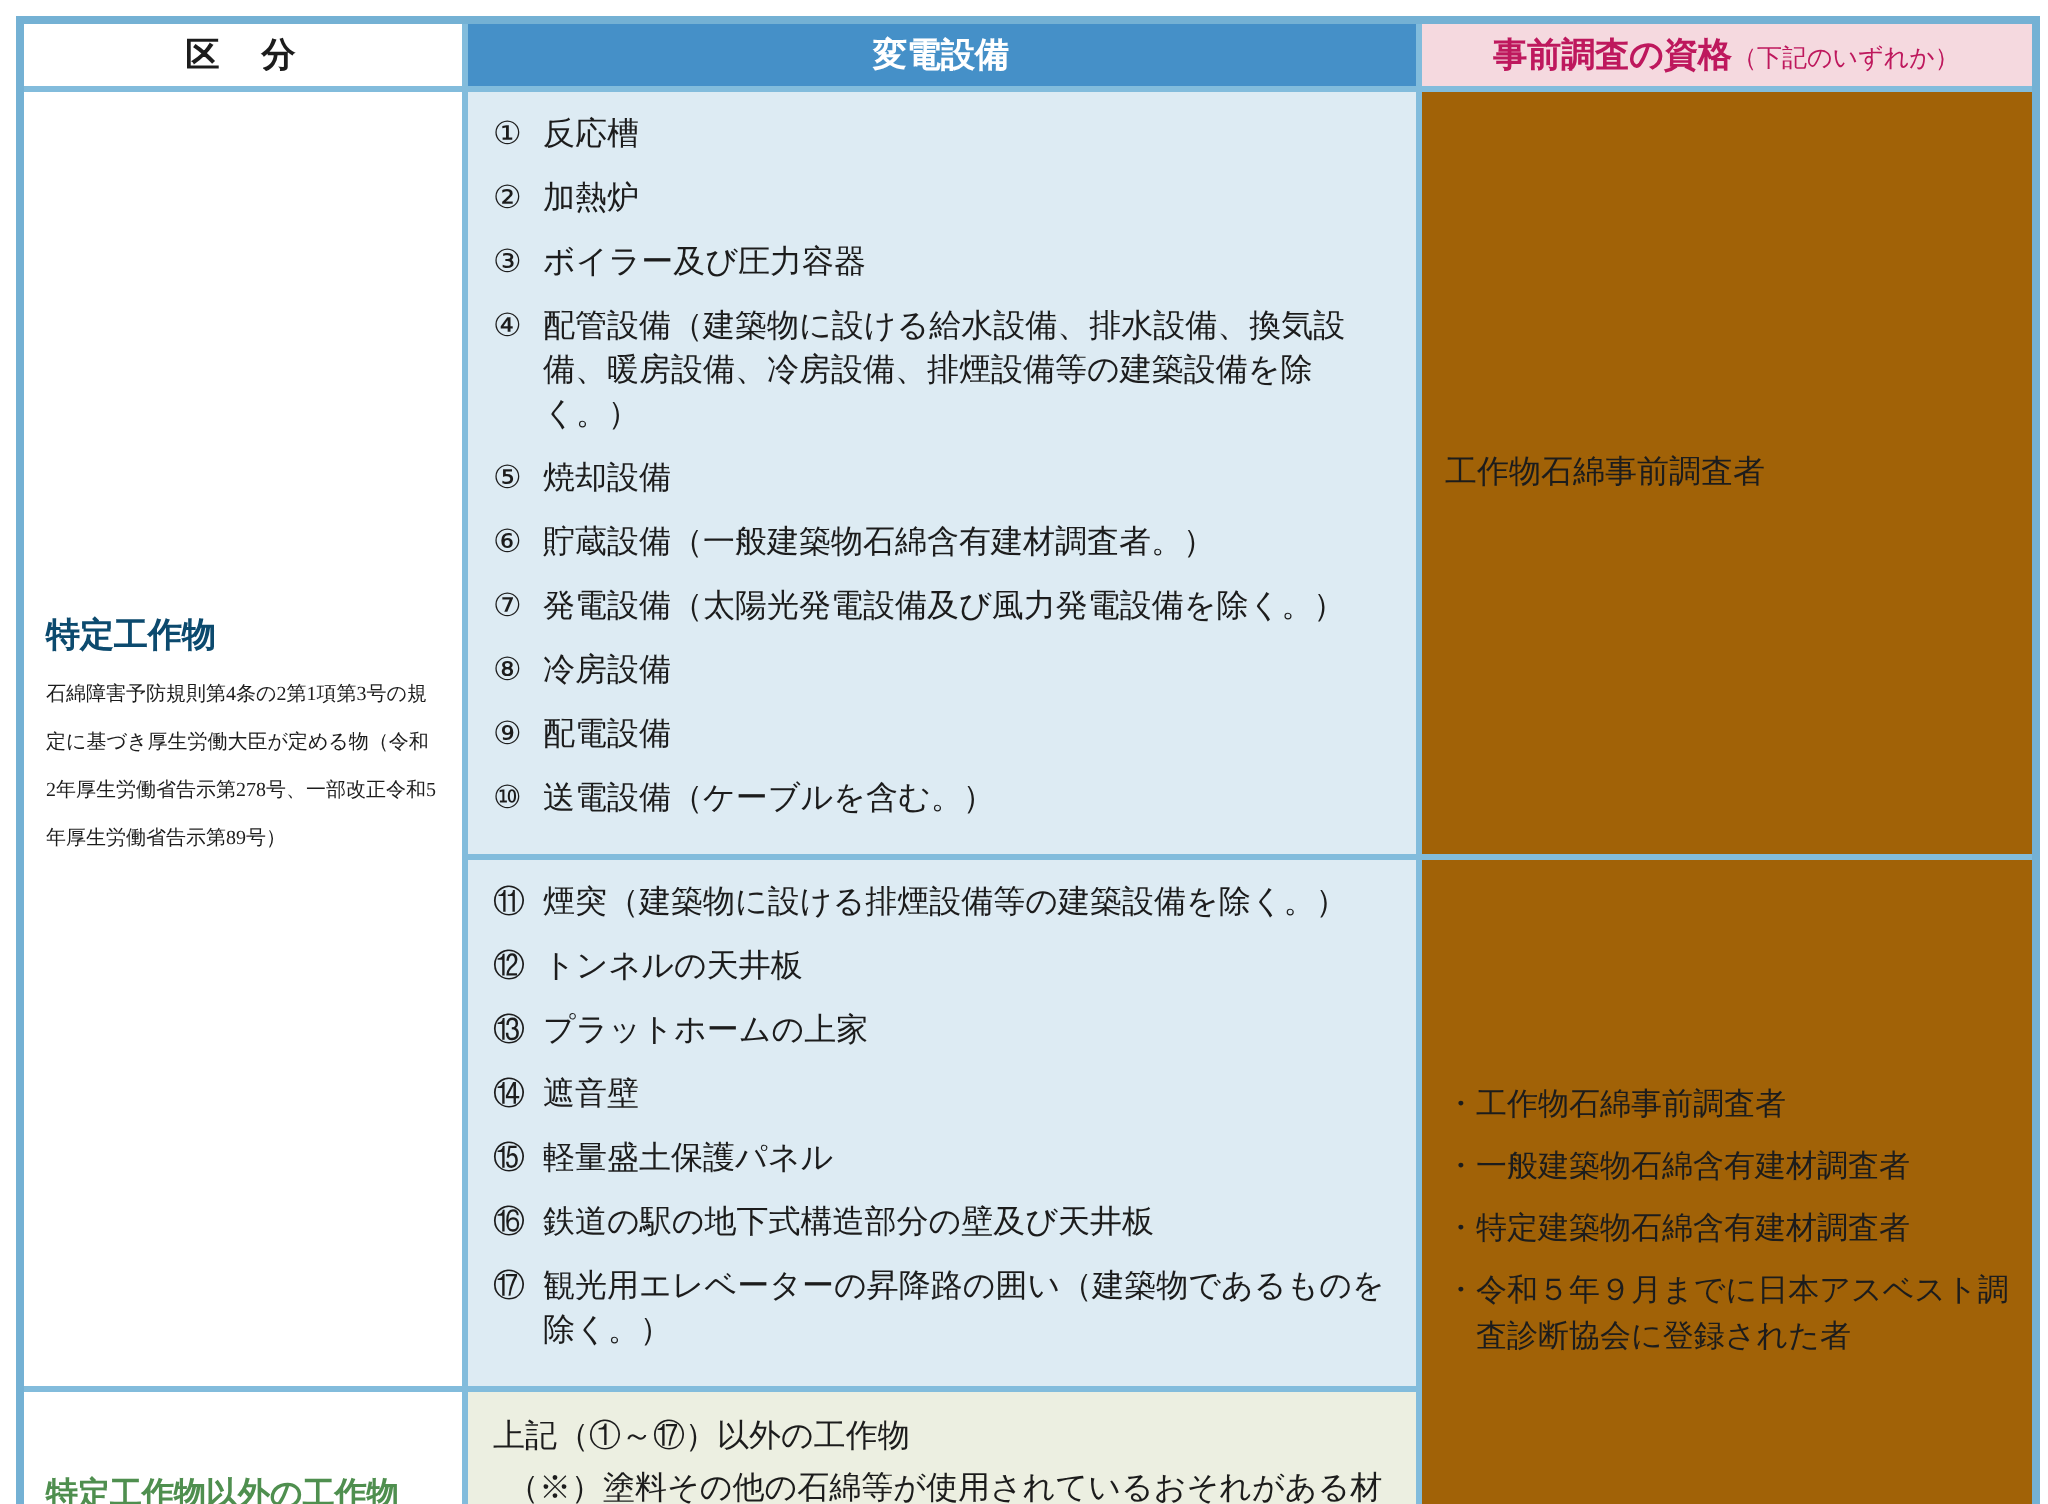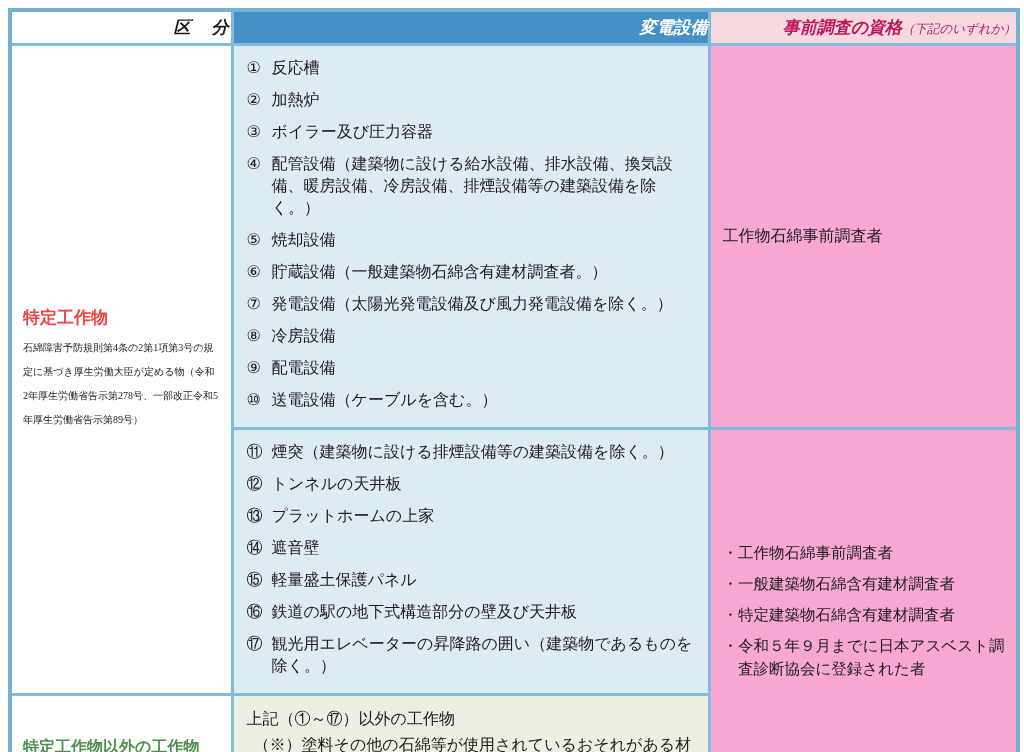--- a/index.html
+++ b/index.html
@@ -14,34 +14,34 @@
   table.main {
     position: absolute; left: 8px; top: 8px;
     width: 1008px; height: 736px;
     border-collapse: collapse;
     table-layout: fixed;
     border: 4px solid #74b1d4;
   }
   td, th { border: 3px solid #82bcdc; vertical-align: top; }
 
   
-  th { font-weight: bold; text-align: right; vertical-align: middle; font-size: 17px; font-style: italic; }
+  th { font-weight: bold; text-align: center; vertical-align: middle; font-size: 17px; }
   .th-category { background: #ffffff; letter-spacing: 2px; }
   .th-target   { background: #4590c8; color: #ffffff; }
   .th-qual     { background: #f5d9df; color: #be185d; }
   .th-qual .sub { font-weight: normal; font-size: 12.5px; }
 
   
   .cell-category { background: #ffffff; vertical-align: middle; padding: 8px 12px 8px 11px; }
   .cell-target   { background: #ddebf3; padding: 11px 10px 6px 13px; }
-  .cell-qual     { background: #f9a8d4; vertical-align: middle; padding: 8px 8px 8px 12px; }
+  .cell-qual     { background: #a16207; vertical-align: middle; padding: 8px 8px 8px 12px; }
   .cell-other-target { background: #ecefe1; padding: 12px 10px 6px 13px; }
 
   
-  .cat-title { color: #ef4444; font-weight: bold; font-size: 17px; margin-bottom: 7px; }
+  .cat-title { color: #0c4a6e; font-weight: bold; font-size: 17px; margin-bottom: 7px; }
   .cat-desc  { font-size: 10px; line-height: 24px; }
   .cat-other-title { color: #4f8f4f; font-weight: bold; font-size: 16px; }
 
   
   .item { display: flex; margin-bottom: 10px; font-size: 16px; line-height: 22px; }
   .item .num  { flex: 0 0 25px; }
   .item .text { flex: 1 1 auto; }
 
   
   .bullet { display: flex; margin-bottom: 8px; font-size: 15.5px; line-height: 23px; }

